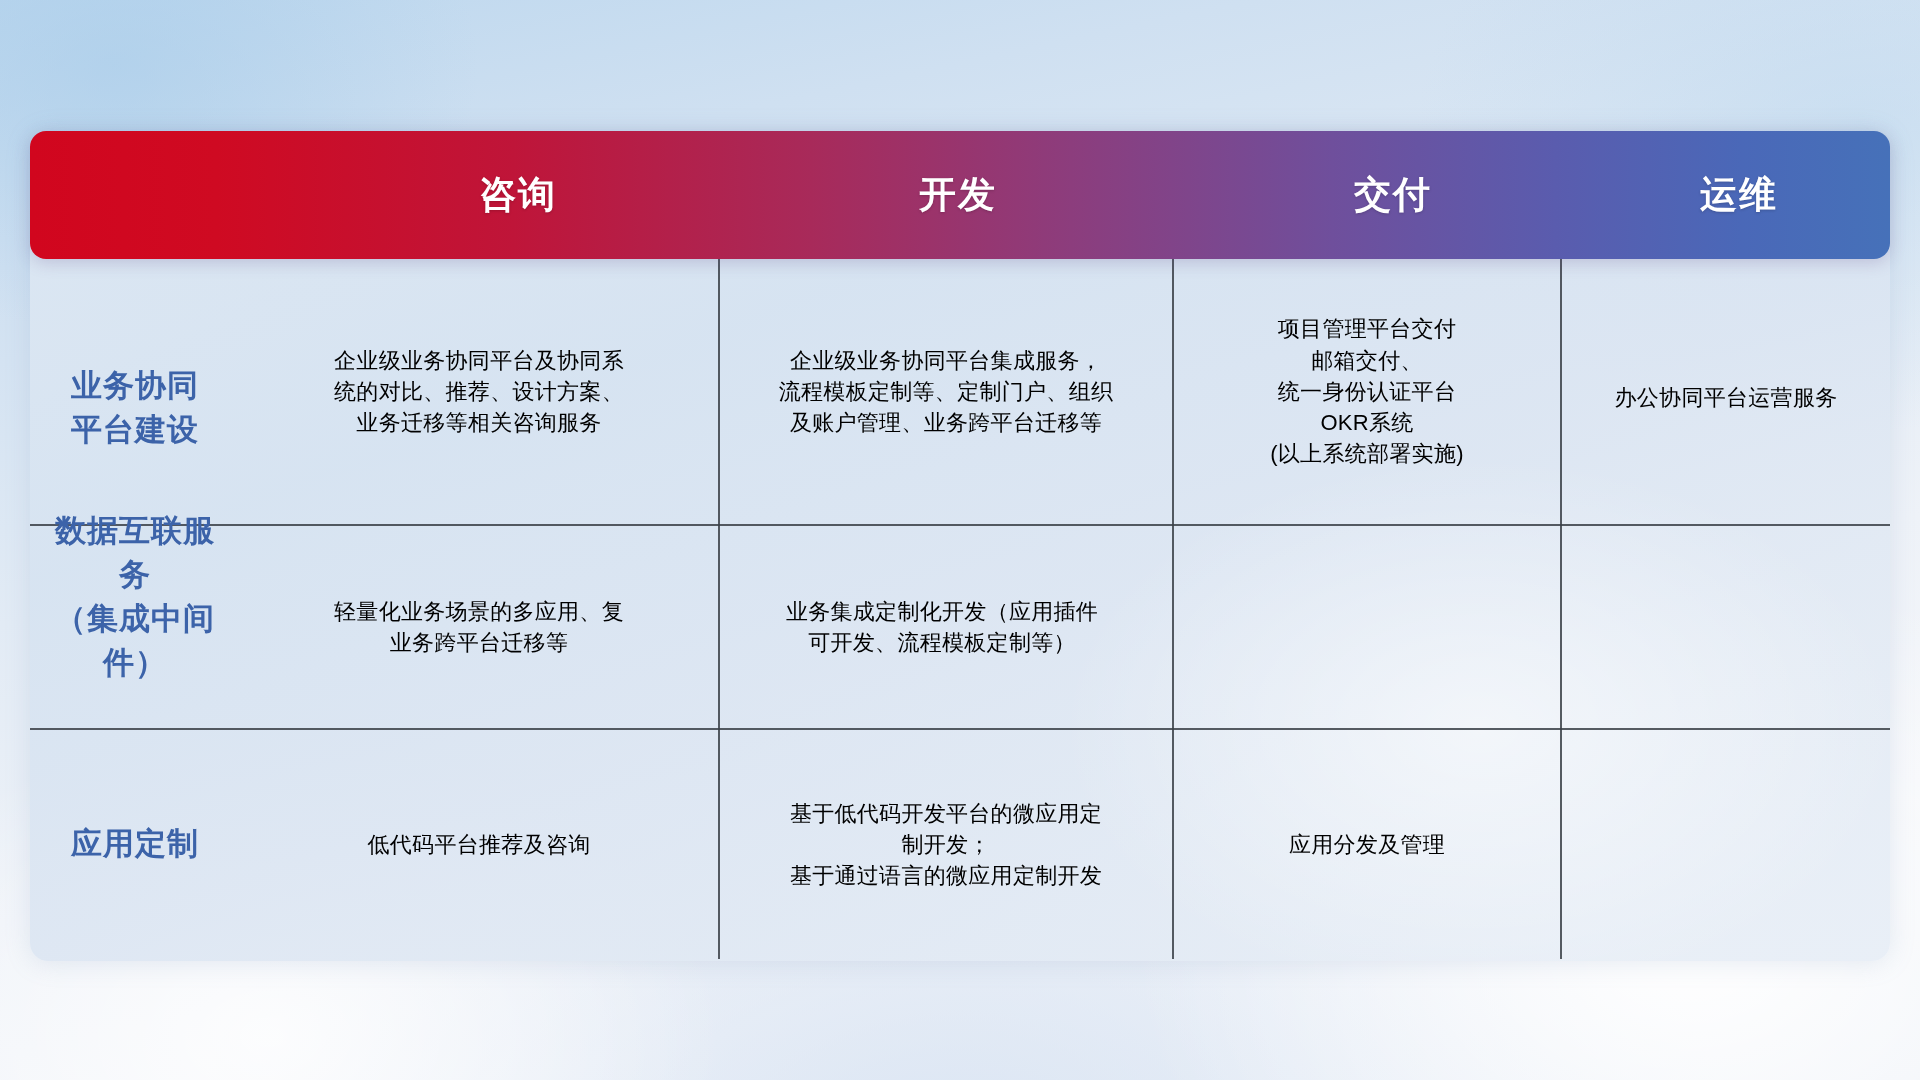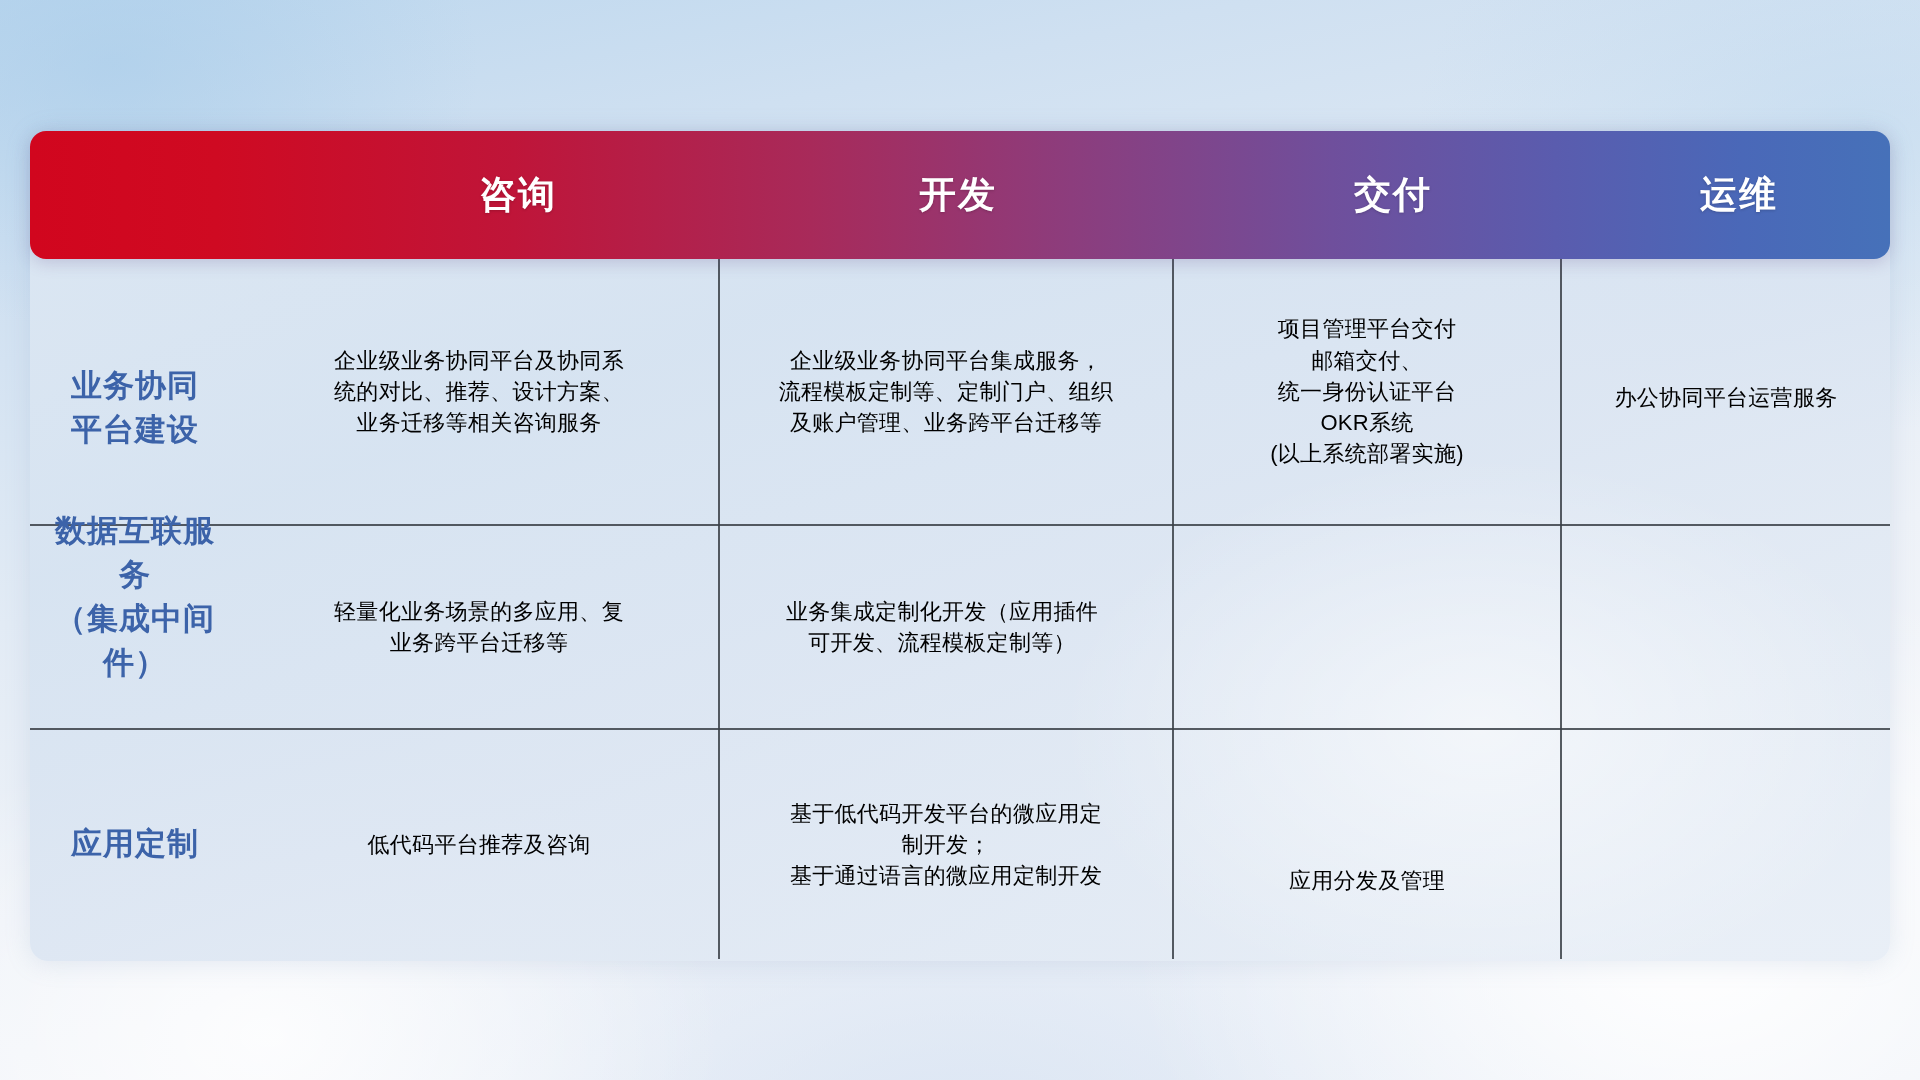--- a/index.html
+++ b/index.html
@@ -156,18 +156,18 @@
   <span class="txt">应用定制</span>
 </div>
 <div class="cell" style="left:240px;top:730px;width:478px;height:229px;">
   <span class="txt">低代码平台推荐及咨询</span>
 </div>
 <div class="cell" style="left:720px;top:730px;width:452px;height:229px;">
   <span class="txt">基于低代码开发平台的微应用定
 制开发；
 基于通过语言的微应用定制开发</span>
 </div>
-<div class="cell" style="left:1174px;top:730px;width:386px;height:229px;margin-top:36px;">
+<div class="cell" style="left:1174px;top:730px;width:386px;height:229px;">
   <span class="txt">应用分发及管理</span>
 </div>
 <div class="cell" style="left:1562px;top:730px;width:328px;height:229px;">
   <span class="txt"></span>
 </div>
 
 </body></html>

